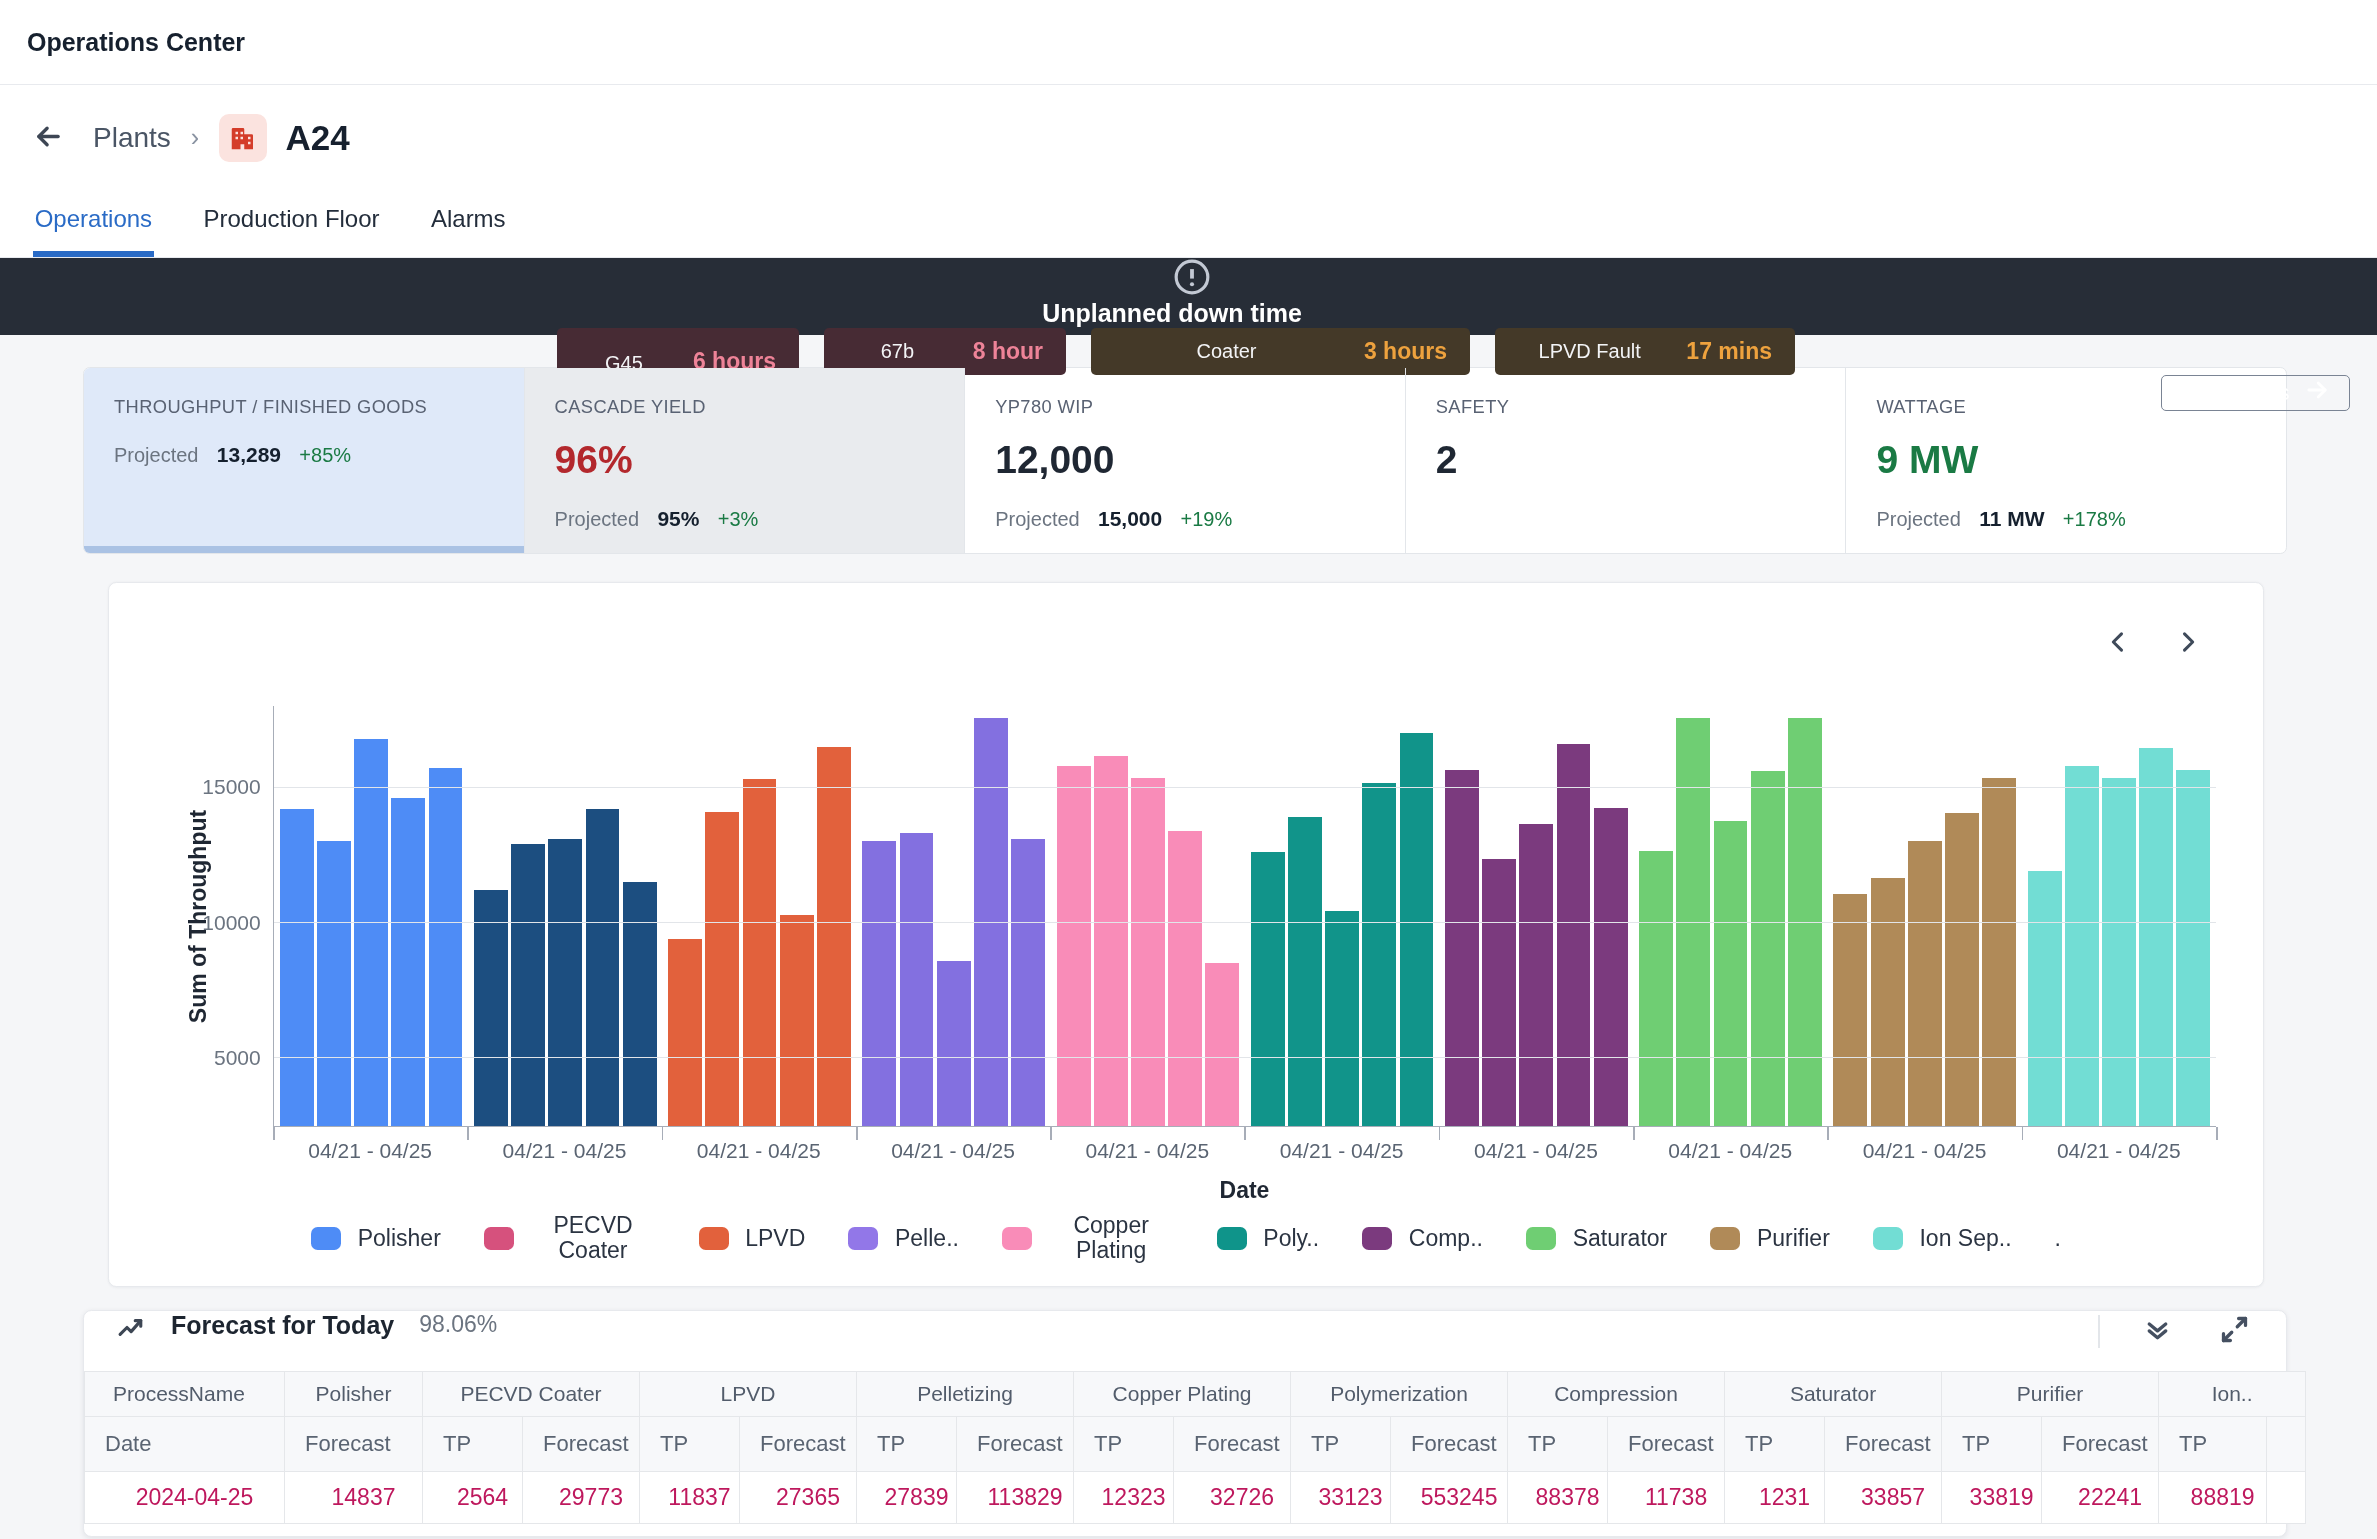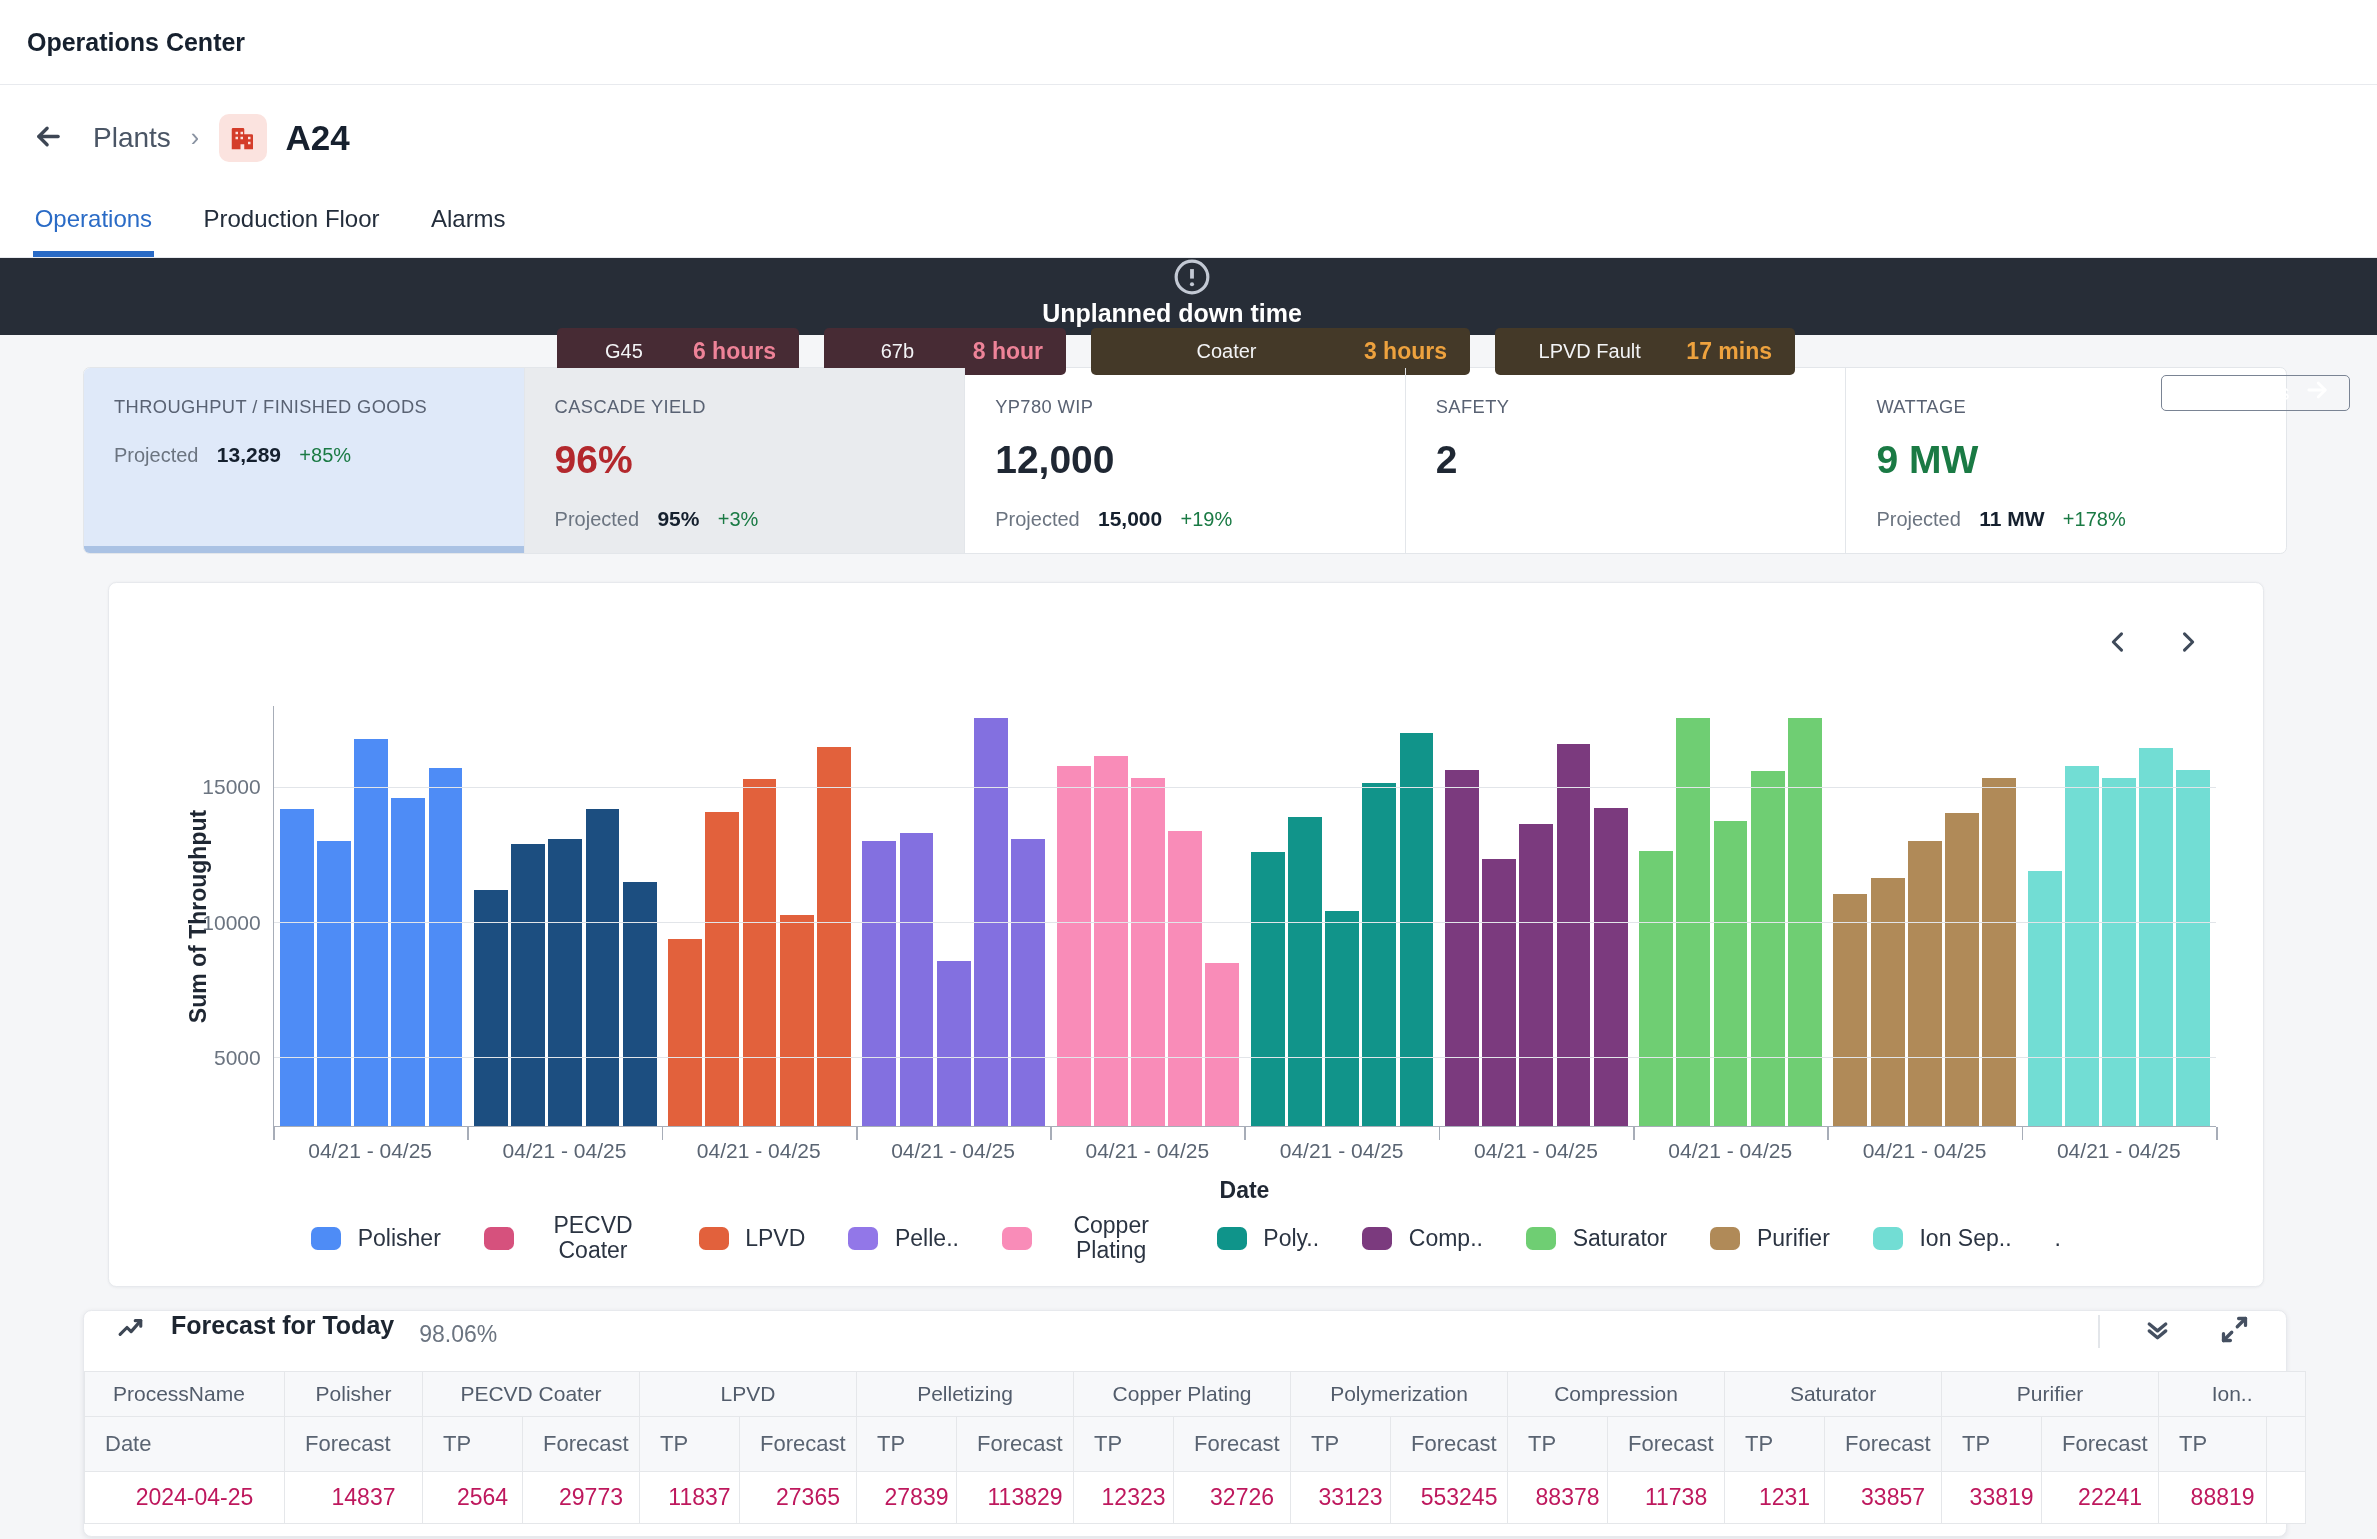--- a/index.html
+++ b/index.html
@@ -27,21 +27,21 @@
 
   
   .banner { height:77px; background:#272d37; display:flex; align-items:center; padding:0 27px;flex-direction:column; }
   .banner-icon { margin:0 22px 0 28px; }
   .banner-title { color:#fff; font-size:25px; font-weight:700; margin-right:33px; white-space:nowrap; }
   .badge { height:47px; border-radius:5px; display:flex; align-items:center; padding:0 23px; margin-right:25px; }
   .badge .b-label { color:#f3f4f6; font-size:20px; flex:1; text-align:center; padding-right:25px; }
   .badge .b-value { font-size:23px; font-weight:700; white-space:nowrap; }
   .badge.red   { background:#472b34; } .badge.red .b-value { color:#ee8398; }
   .badge.amber { background:#443928; } .badge.amber .b-value { color:#eea23e; }
-  .badge:nth-child(1){ min-width:242px; } .badge:nth-child(2){ min-width:242px; }
+  .badge:nth-child(1){ min-width:242px;align-items:flex-end; } .badge:nth-child(2){ min-width:242px; }
   .badge:nth-child(3){ min-width:379px; } .badge:nth-child(4){ min-width:300px; }
   .see-details { margin-left:auto; height:48px; border:1.7px solid #7a8494; border-radius:5px;
                  background:rgba(255,255,255,0.03); color:#fff; font-size:22px; display:flex;
                  align-items:center; gap:13.3px; padding:0 18.3px; cursor:pointer; }
 
   
   .kpi-row { margin:32px 90px 0 83px; display:flex; background:#fff;
              border:0.8px solid #e3e6ea; border-radius:6.7px; overflow:hidden; }
   .kpi { flex:1; padding:28px 30px 23px 30px; border-right:0.8px solid #e3e6ea; position:relative; }
   .kpi:last-child { border-right:none; }
@@ -80,21 +80,21 @@
             justify-content:center; gap:43px; align-items:center; }
   .legend-item { display:flex; align-items:center; gap:16.7px; }
   .legend-swatch { width:30px; height:23px; border-radius:6.7px; }
   .legend-label { font-size:23px; color:#2b3442; max-width:125px; line-height:1.1; text-align:center; }
 
   
   .forecast-card { margin:23px 90px 0 83px; background:#fff; border:0.8px solid #e7e9ed;
                    border-radius:8.3px; box-shadow:0 1.7px 5px rgba(20,30,50,0.08); padding-bottom:11.7px; }
   .fc-header { height:60px; display:flex; align-items:flex-start; padding:0 32px; }
   .fc-title { font-size:25px; font-weight:700; color:#1d2530; margin-left:22px; }
-  .fc-pct { font-size:23px; color:#6b7480; margin-left:25px;margin-top:10px; }
+  .fc-pct { font-size:23px; color:#6b7480; margin-left:25px; }
   .fc-icons { margin-left:auto; display:flex; align-items:center; gap:37px; }
   .fc-divider { width:1.7px; height:33px; background:#e3e6ea; }
   .fc-icons .ibtn { width:40px; height:40px; display:flex; align-items:center; justify-content:center; cursor:pointer; }
 
   table.fc { border-collapse:collapse; table-layout:fixed; width:2203px; margin:0; }
   table.fc th, table.fc td { border:0.8px solid #e5e7ea; overflow:hidden; white-space:nowrap; }
   tr.grp th { height:45px; background:#f7f8fa; font-size:21px; font-weight:400; color:#525c6b; text-align:center; }
   tr.grp th:first-child { text-align:left; padding-left:28px; }
   tr.sub th { height:55px; background:#f7f8fa; font-size:22px; font-weight:400; color:#5a6472;
               text-align:left; padding-left:20px; }

